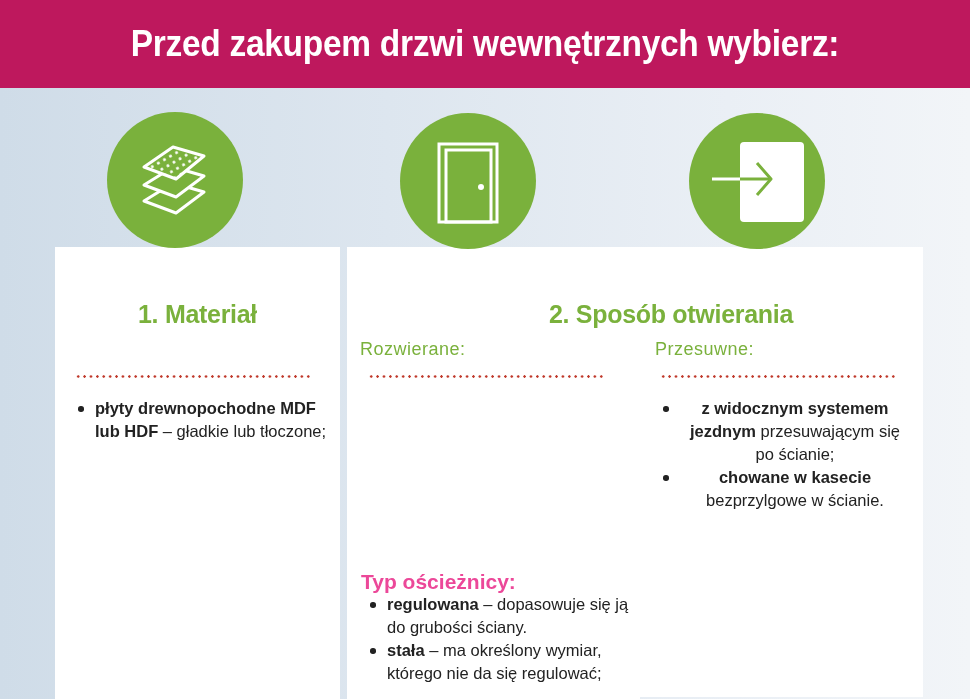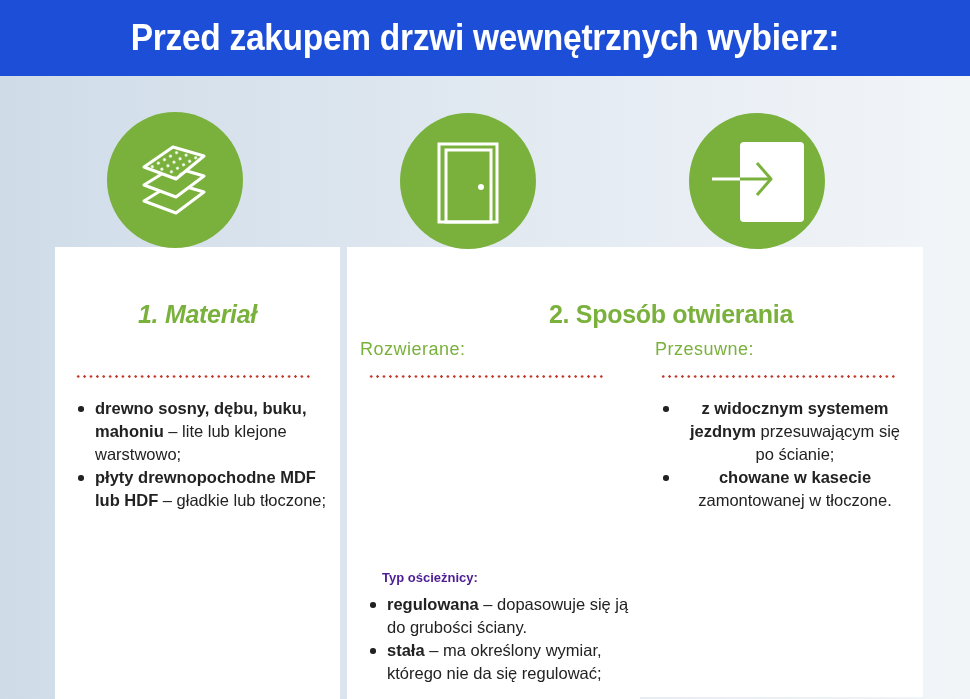--- a/index.html
+++ b/index.html
@@ -4,22 +4,22 @@
   <style>
     * { box-sizing: border-box; margin: 0; padding: 0; }
     html, body { width: 970px; height: 699px; overflow: hidden; }
     body {
       position: relative;
       font-family: "Liberation Sans", "DejaVu Sans", sans-serif;
       background: linear-gradient(90deg, #cfdce8 0%, #dde6ef 40%, #eaeff5 75%, #f2f5f8 100%);
       color: #222;
     }
     .header {
-      position: absolute; left: 0; top: 0; width: 970px; height: 76px;
-      background: #1d4ed8;
+      position: absolute; left: 0; top: 0; width: 970px; height: 88px;
+      background: #be185d;
       display: flex; align-items: center; justify-content: center;
     }
     .header-title {
       color: #ffffff; font-weight: bold; font-size: 36px; letter-spacing: -0.3px;
       font-family: "Liberation Sans", sans-serif;
       transform: scaleX(0.93);
     }
     .card {
       position: absolute; background: #ffffff;
     }
@@ -34,21 +34,21 @@
     }
     .circle-1 { left: 107px; top: 112px; }
     .circle-2 { left: 400px; top: 113px; }
     .circle-3 { left: 689px; top: 113px; }
     .circle svg { display: block; }
 
     .section-title {
       position: absolute; color: #7ab13c; font-weight: bold; font-size: 25px;
       text-align: center; letter-spacing: -0.3px;
     }
-    .sec-1 { left: 55px; width: 285px; top: 300px; font-style: italic; }
+    .sec-1 { left: 55px; width: 285px; top: 300px; }
     .sec-2 { left: 347px; width: 648px; top: 300px; }
     .sub-title {
       position: absolute; color: #7ab13c; font-size: 18px; text-align: left; letter-spacing: 0.5px;
     }
     .sub-1 { left: 360px; width: 250px; top: 339px; }
     .sub-2 { left: 655px; width: 250px; top: 339px; }
 
     .dots {
       position: absolute; height: 3px; top: 375px;
       background-image: radial-gradient(circle, #c0392b 1.2px, transparent 1.4px);
@@ -65,21 +65,21 @@
     .list li::before {
       content: ""; position: absolute; left: 3px; top: 9px; width: 5.5px; height: 5.5px;
       border-radius: 50%; background: #222;
     }
     .list b { font-weight: bold; }
     .list-1 { left: 75px; top: 397px; width: 255px; }
     .list-2 { left: 367px; top: 397px; width: 270px; }
     .list-3 { left: 660px; top: 397px; width: 250px; text-align: center; }
     .list-4 { left: 367px; top: 593px; width: 275px; }
     .frame-heading {
-      position: absolute; left: 382px; top: 570px; font-weight: bold; font-size: 13px; color: #4c1d95;
+      position: absolute; left: 361px; top: 570px; font-weight: bold; font-size: 21px; color: #ec4899;
     }
   </style>
 </head>
 <body>
 
 <div class="header">
   <span class="header-title">Przed zakupem drzwi wewnętrznych wybierz:</span>
 </div>
 
 <div class="card card-1"></div>
@@ -120,30 +120,29 @@
 <div class="section-title sec-1">1. Materiał</div>
 <div class="section-title sec-2">2. Sposób otwierania</div>
 <div class="sub-title sub-1">Rozwierane:</div>
 <div class="sub-title sub-2">Przesuwne:</div>
 
 <div class="dots dots-1"></div>
 <div class="dots dots-2"></div>
 <div class="dots dots-3"></div>
 
 <ul class="list list-1">
-  <li><b>drewno sosny, dębu, buku, mahoniu</b><span> – lite lub klejone warstwowo;</span></li>
   <li><b>płyty drewnopochodne MDF lub HDF</b><span> – gładkie lub tłoczone;</span></li>
 </ul>
 
 <ul class="list list-2">
 </ul>
 
 <div class="frame-heading">Typ ościeżnicy:</div>
 
 <ul class="list list-4">
   <li><b>regulowana</b><span> – dopasowuje się ją do grubości ściany.</span></li>
   <li><b>stała</b><span> – ma określony wymiar, którego nie da się regulować;</span></li>
 </ul>
 
 <ul class="list list-3">
   <li><b>z widocznym systemem jezdnym</b><span> przesuwającym się po ścianie;</span></li>
-  <li><b>chowane w kasecie</b><span> zamontowanej w tłoczone.</span></li>
+  <li><b>chowane w kasecie</b><span> bezprzylgowe w ścianie.</span></li>
 </ul>
 
 </body></html>

